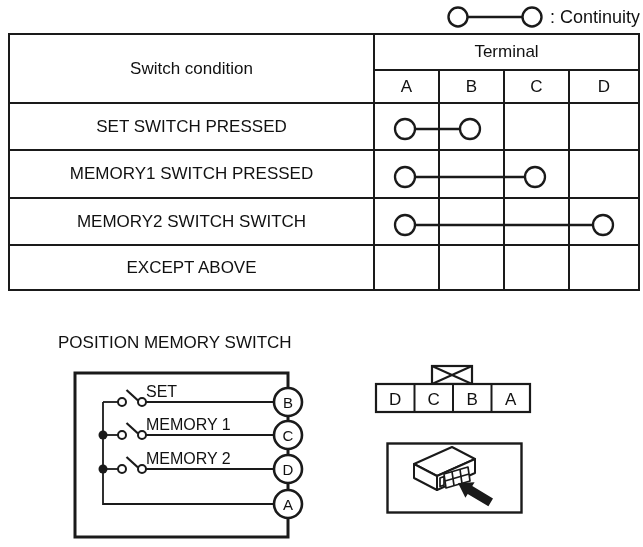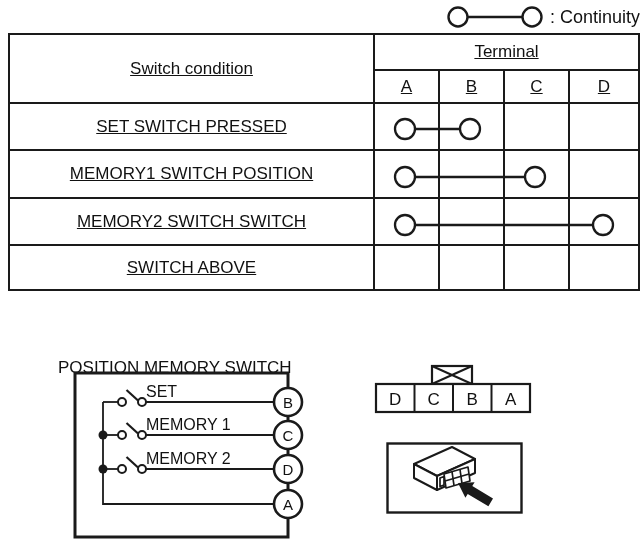--- a/index.html
+++ b/index.html
@@ -7,27 +7,27 @@
     position:relative; width:643px; height:547px; background:#ffffff;
     font-family:"Liberation Sans","DejaVu Sans",sans-serif; color:#111;
     overflow:hidden;
     border-radius:26px;
   }
   
   .legend { position:absolute; left:447px; top:4px; display:flex; align-items:center; gap:7px; }
   .legend-text { font-size:18px; white-space:nowrap; }
   
   .table-wrap { position:absolute; left:8px; top:33px; width:630px; height:260px; }
-  table.cont { border-collapse:collapse; table-layout:fixed; width:630px;text-decoration:underline; }
+  table.cont { border-collapse:collapse; table-layout:fixed; width:630px; }
   table.cont th, table.cont td { border:2px solid #1a1a1a; padding:0; font-size:17px; font-weight:400; }
   table.cont th { text-align:center; }
   td.row-label { text-align:center; padding-left:11px; }
   .overlay { position:absolute; left:0; top:0; pointer-events:none; }
   
-  .circuit-title { position:absolute; left:58px; top:358px; font-size:17px; white-space:nowrap; }
+  .circuit-title { position:absolute; left:58px; top:333px; font-size:17px; white-space:nowrap; }
   .circuit-svg { position:absolute; left:60px; top:368px; }
   svg text { font-family:"Liberation Sans","DejaVu Sans",sans-serif; fill:#111; }
   
   .pinout-svg { position:absolute; left:374px; top:364px; }
   .relay-svg { position:absolute; left:386px; top:442px; }
 </style>
 </head>
 <body>
 
 <div class="stage">
@@ -64,35 +64,35 @@
       </thead>
       <tbody>
           <tr style="height: 47px;">
             <td class="row-label">SET SWITCH PRESSED</td>
             <td></td>
             <td></td>
             <td></td>
             <td></td>
           </tr>
           <tr style="height: 48px;">
-            <td class="row-label">MEMORY1 SWITCH POSITION</td>
+            <td class="row-label">MEMORY1 SWITCH PRESSED</td>
             <td></td>
             <td></td>
             <td></td>
             <td></td>
           </tr>
           <tr style="height: 47px;">
             <td class="row-label">MEMORY2 SWITCH SWITCH</td>
             <td></td>
             <td></td>
             <td></td>
             <td></td>
           </tr>
           <tr style="height: 45px;">
-            <td class="row-label">SWITCH ABOVE</td>
+            <td class="row-label">EXCEPT ABOVE</td>
             <td></td>
             <td></td>
             <td></td>
             <td></td>
           </tr>
         </tbody>
     </table>
     <svg class="overlay" width="630" height="260">
         <line x1="407" y1="96" x2="452" y2="96" stroke="#1a1a1a" stroke-width="2.3"></line>
         <circle cx="397" cy="96" r="10" fill="#fff" stroke="#1a1a1a" stroke-width="2.3"></circle>

